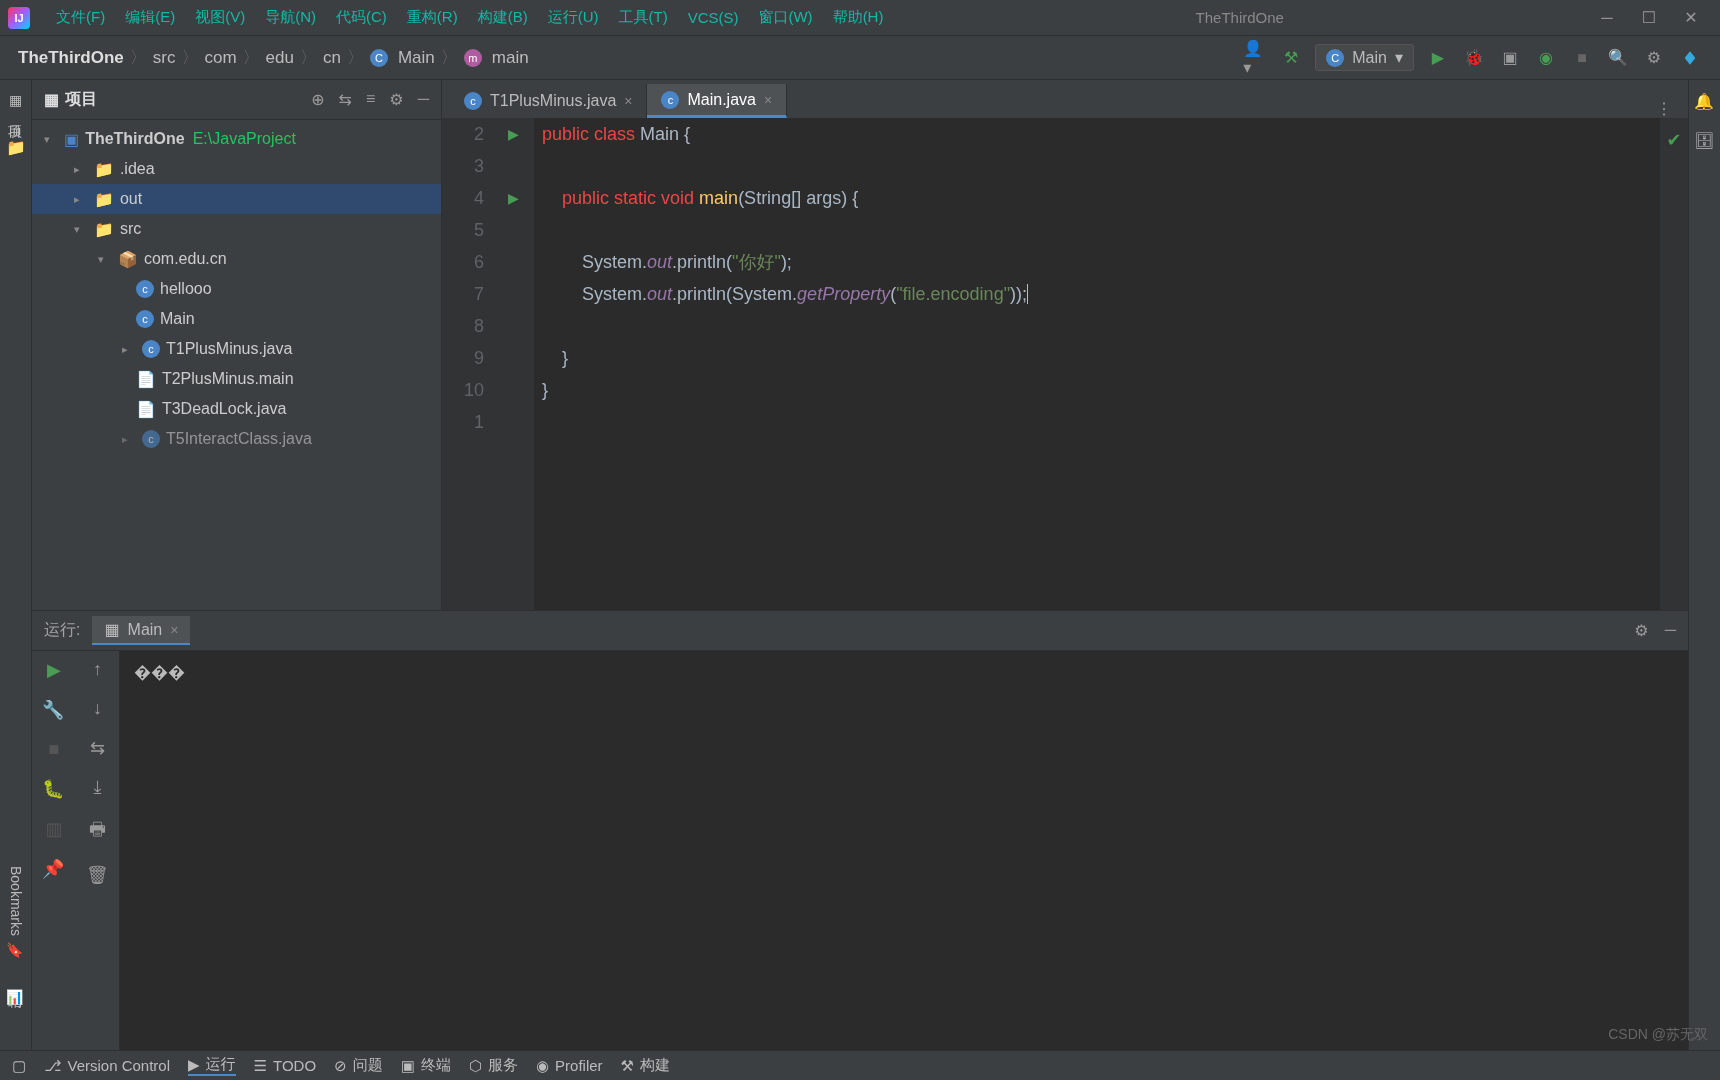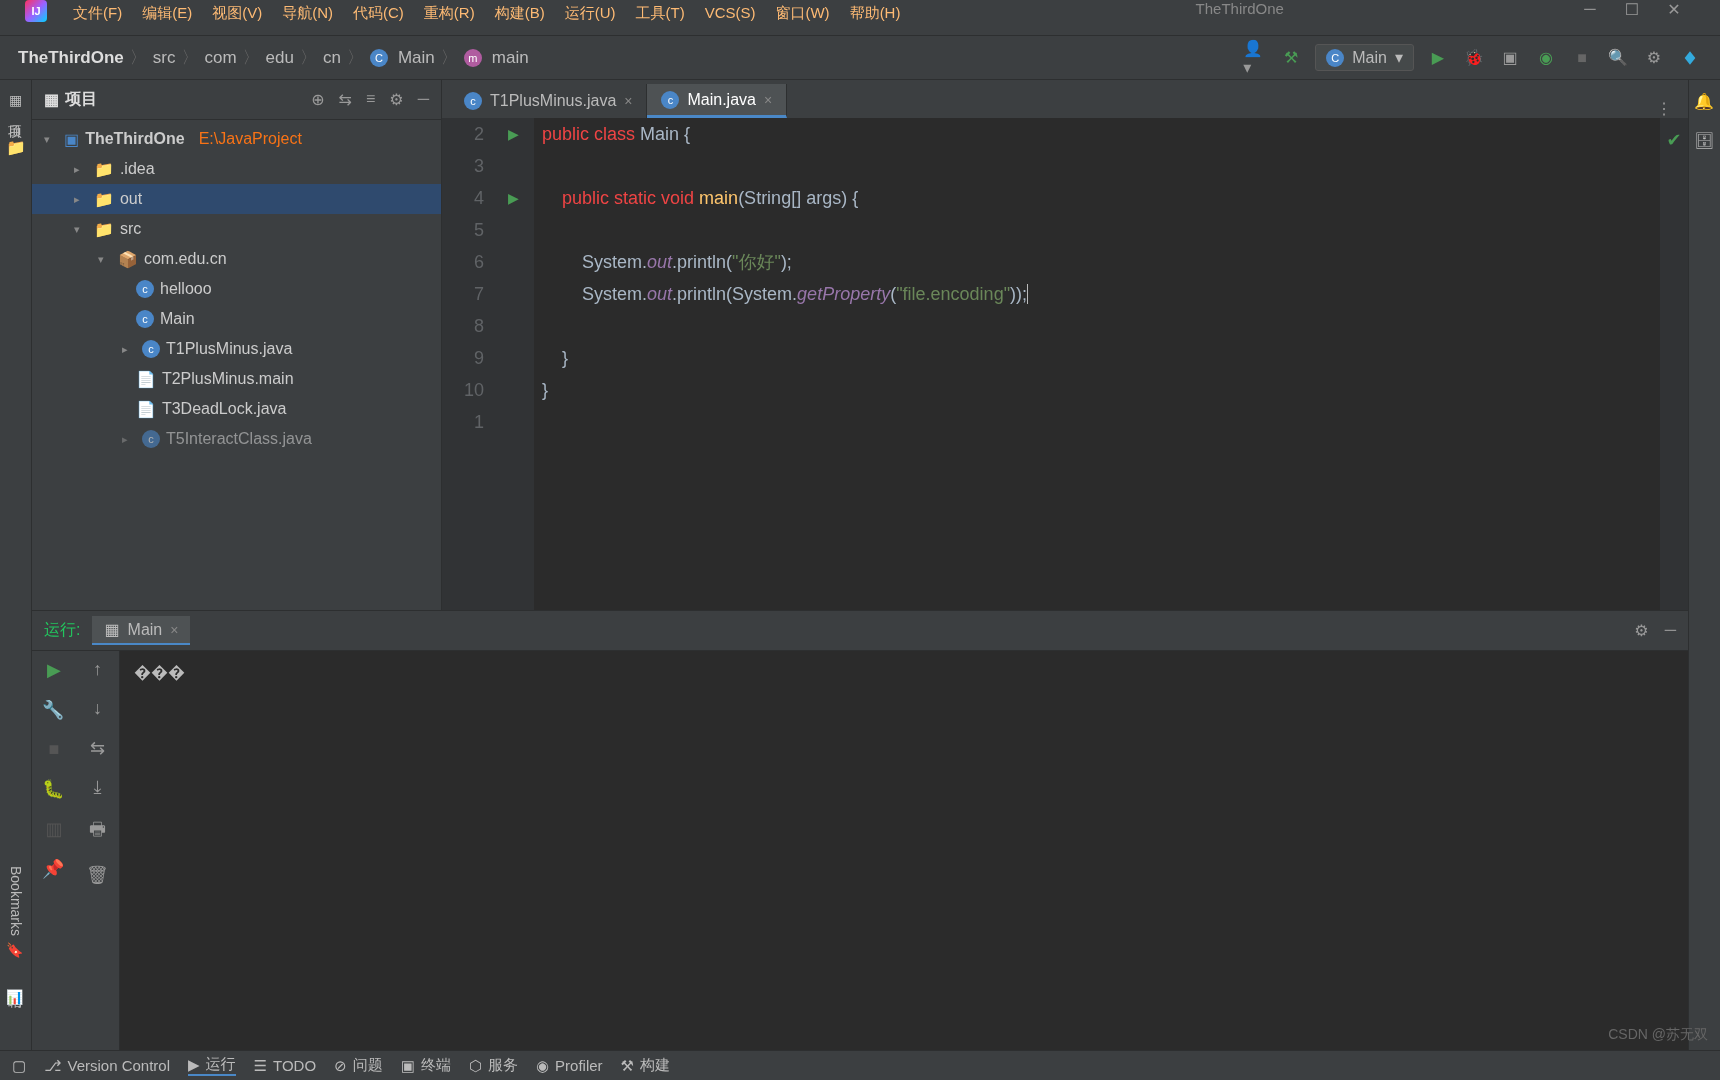--- a/index.html
+++ b/index.html
@@ -1,19 +1,19 @@
 <!DOCTYPE html>
 <html><head>
 <meta charset="utf-8">
 <style>
 *{margin:0;padding:0;box-sizing:border-box;font-family:"Microsoft YaHei",sans-serif;user-select:none}
 body{width:1720px;height:1080px;background:#3c3f41;color:#bbb;overflow:hidden;transform-origin:top left}
-.titlebar{height:36px;background:#3c3f41;display:flex;align-items:flex-start;padding:0 25px;border-bottom:1px solid #2d2f30}
+.titlebar{height:36px;background:#3c3f41;display:flex;align-items:center;padding:0 8px;border-bottom:1px solid #2d2f30}
 .app-icon{width:22px;height:22px;background:linear-gradient(135deg,#fe315d,#9f5fff,#00d4ff);border-radius:4px;margin-right:16px;display:flex;align-items:center;justify-content:center;font-size:11px;font-weight:bold;color:#fff}
-.menu-item{padding:4px 10px;font-size:15px;color:#fdba74;cursor:pointer}
+.menu-item{padding:4px 10px;font-size:15px;color:#14b8a6;cursor:pointer}
 .title-text{flex:1;text-align:center;color:#888;font-size:15px}
 .win-controls{display:flex;gap:24px;padding:0 12px}
 .win-btn{width:18px;height:18px;color:#999;display:flex;align-items:center;justify-content:center;cursor:pointer;font-size:16px}
 .navbar{height:44px;background:#3c3f41;display:flex;align-items:center;padding:0 18px;border-bottom:1px solid #2d2f30}
 .breadcrumb{display:flex;align-items:center;gap:6px;font-size:17px}
 .bc-item{color:#bbb}
 .bc-item.bold{font-weight:bold;color:#ddd}
 .bc-sep{color:#666}
 .bc-icon{width:18px;height:18px;border-radius:50%;display:inline-flex;align-items:center;justify-content:center;font-size:11px;color:#fff;margin-right:4px}
 .bc-icon.c{background:#4a86c7}
@@ -38,41 +38,41 @@
 .tree-row{display:flex;align-items:center;height:30px;padding-left:12px;gap:6px;cursor:pointer;white-space:nowrap}
 .tree-row.sel{background:#2f4a6e}
 .indent{display:inline-block}
 .exp{width:14px;color:#888;font-size:11px}
 .folder-icon{color:#7a7a5a}
 .folder-icon.orange{color:#c97822}
 .folder-icon.blue{color:#4a86c7}
 .class-icon{width:18px;height:18px;background:#4a86c7;border-radius:50%;display:inline-flex;align-items:center;justify-content:center;font-size:11px;color:#fff}
 .file-icon{color:#888}
 .tree-label{color:#ccc}
-.tree-path{color:#f97316;margin-left:8px}
+.tree-path{color:#22c55e;margin-left:2px}
 .editor-area{flex:1;display:flex;flex-direction:column;background:#2b2b2b;min-width:0}
 .tabs{height:38px;display:flex;align-items:flex-end;background:#3c3f41;padding-left:8px}
 .tab{height:34px;padding:0 14px;display:flex;align-items:center;gap:8px;font-size:16px;color:#bbb;cursor:pointer;border-right:1px solid #2d2f30}
 .tab.active{background:#4e5254;border-bottom:3px solid #4a88c7;color:#fff}
 .tab-close{color:#888;font-size:14px}
 .tab-menu{margin-left:auto;padding:0 16px;color:#999;cursor:pointer}
 .code-area{flex:1;display:flex;font-family:"JetBrains Mono",Consolas,monospace;font-size:18px;line-height:32px;overflow:hidden}
 .gutter{width:56px;text-align:right;padding-right:14px;color:#606366;background:#313335}
 .gutter-marks{width:36px;background:#313335}
 .mark-run{color:#499c54;font-size:14px;padding-left:10px}
 .code{flex:1;padding-left:8px;white-space:pre;color:#a9b7c6;position:relative}
 .kw{color:#ef4444}
 .str{color:#6a8759}
 .fld{color:#9876aa;font-style:italic}
 .mth{color:#ffc66d}
 .status-gutter{width:28px;background:#313335;text-align:center;padding-top:6px}
 .check{color:#499c54}
 .run-panel{height:440px;border-top:1px solid #2d2f30;display:flex;flex-direction:column;background:#2b2b2b}
 .run-header{height:40px;background:#3c3f41;display:flex;align-items:center;padding:0 12px;gap:12px;border-bottom:1px solid #2d2f30}
-.run-title{font-size:16px;color:#22c55e}
+.run-title{font-size:16px;color:#a3a3a3}
 .run-tab{background:#4e5254;padding:4px 12px;display:flex;align-items:center;gap:8px;font-size:16px;border-bottom:2px solid #4a88c7}
 .run-header-actions{margin-left:auto;display:flex;gap:16px;color:#999}
 .run-body{flex:1;display:flex}
 .run-rail{width:44px;display:flex;flex-direction:column;align-items:center;padding:8px 0;gap:18px;background:#3c3f41;color:#999}
 .run-rail2{width:44px;display:flex;flex-direction:column;align-items:center;padding:8px 0;gap:18px;background:#3c3f41;color:#999;border-right:1px solid #2d2f30}
 .run-rail span,.run-rail2 span{cursor:pointer;font-size:18px}
 .console{flex:1;padding:8px 14px;font-family:Consolas,monospace;font-size:17px;line-height:28px;color:#bbb;white-space:pre-wrap}
 .right-rail{width:32px;background:#3c3f41;border-left:1px solid #2d2f30;display:flex;flex-direction:column;align-items:center;padding-top:12px;gap:20px}
 .statusbar{height:30px;background:#3c3f41;border-top:1px solid #2d2f30;display:flex;align-items:center;padding:0 12px;gap:18px;font-size:15px;color:#bbb}
 .status-item{display:flex;align-items:center;gap:6px;cursor:pointer}

